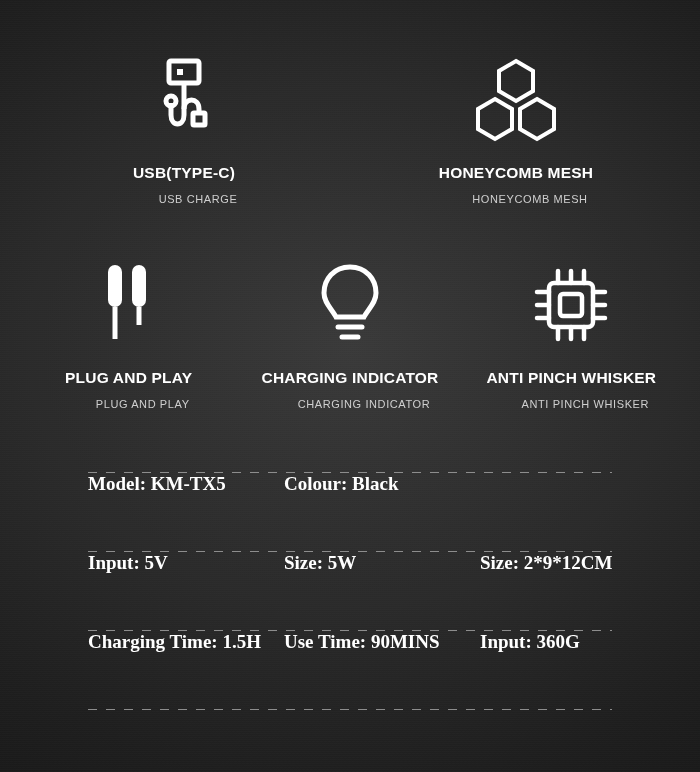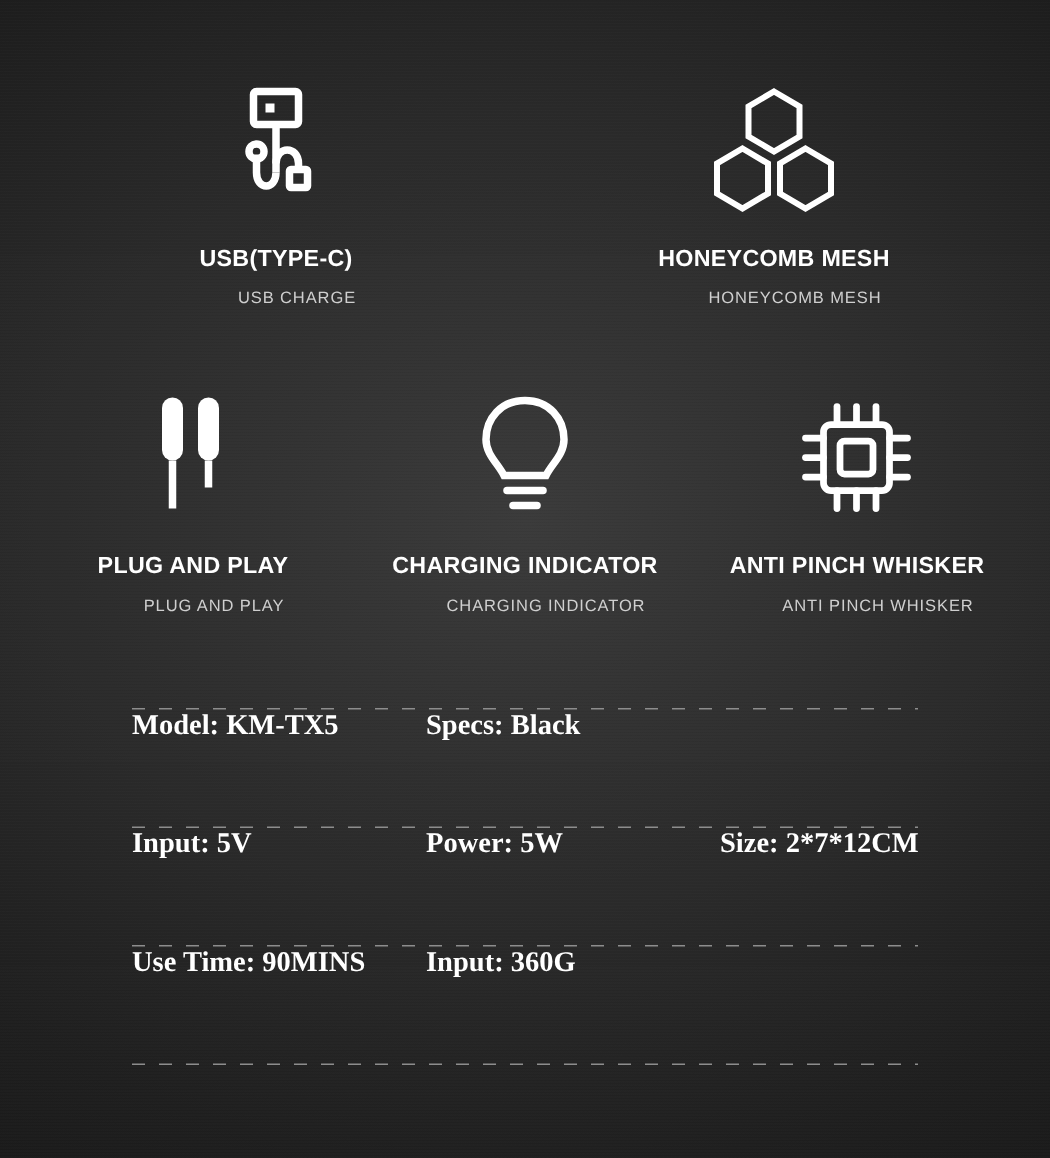--- a/index.html
+++ b/index.html
@@ -184,34 +184,35 @@
 
     </div>
   </div>
 
   <div class="specs">
 
     <div class="dash-line"></div>
 
     <div class="spec-row">
       <div class="spec-cell c1">Model: KM-TX5</div>
-      <div class="spec-cell c2">Specs: Black</div>
+      <div class="spec-cell c2">Colour: Black</div>
     </div>
 
     <div class="dash-line"></div>
 
     <div class="spec-row">
       <div class="spec-cell c1">Input: 5V</div>
-      <div class="spec-cell c2">Power: 5W</div>
-      <div class="spec-cell c3">Size: 2*7*12CM</div>
+      <div class="spec-cell c2">Size: 5W</div>
+      <div class="spec-cell c3">Size: 2*9*12CM</div>
     </div>
 
     <div class="dash-line"></div>
 
     <div class="spec-row">
+      <div class="spec-cell c1">Charging Time: 1.5H</div>
       <div class="spec-cell c2">Use Time: 90MINS</div>
       <div class="spec-cell c3">Input: 360G</div>
     </div>
 
     <div class="dash-line"></div>
   </div>
 
 </div>
 
 </body></html>

